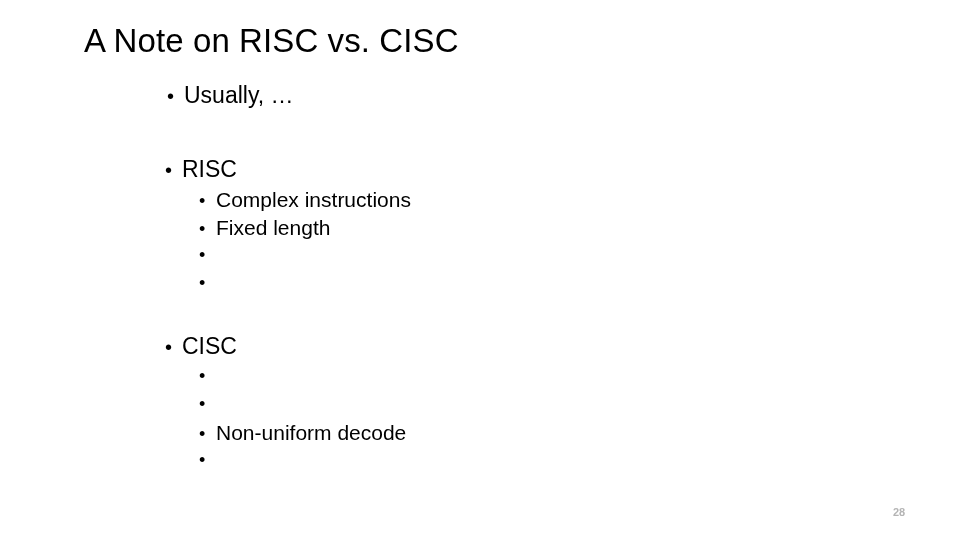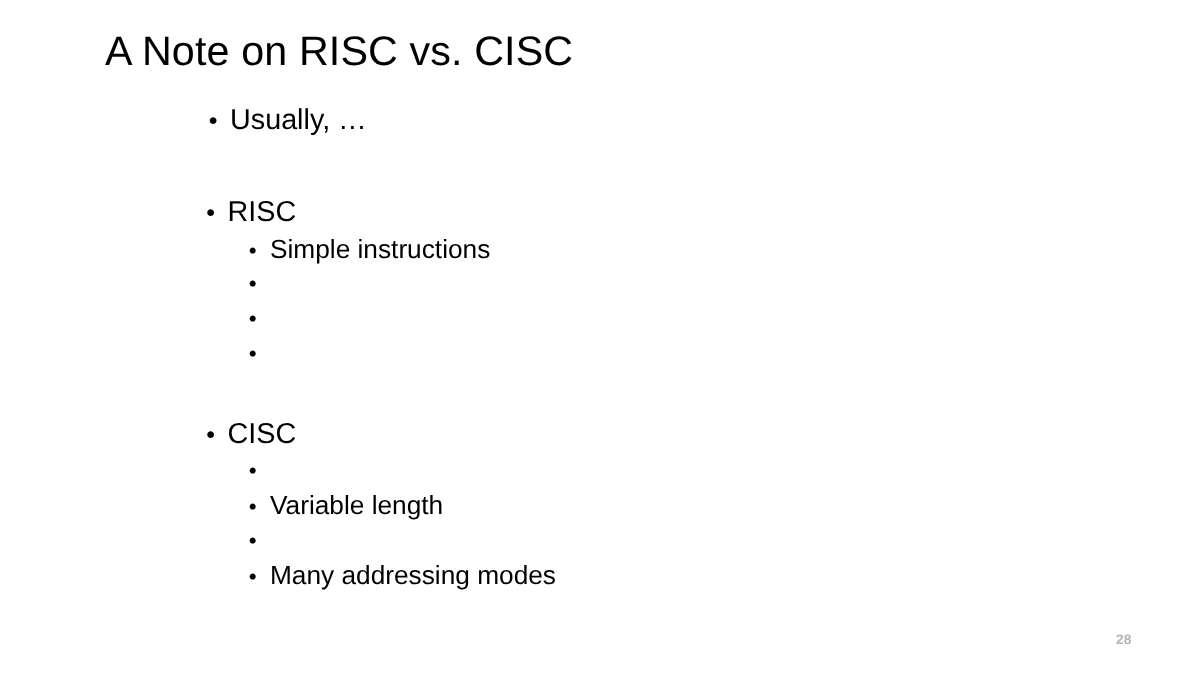--- a/index.html
+++ b/index.html
@@ -115,25 +115,26 @@
       <span class="btext">Usually, …</span>
     </div>
 
     <div class="bullet-row lvl1" style="left:147px; top:156px;">
       <span class="marker">•</span>
       <span class="btext">RISC</span>
     </div>
 
     <div class="bullet-row lvl2" style="left:181px; top:187px;">
       <span class="marker">•</span>
-      <span class="btext">Simple instructions</span>
+      <span class="btext">Complex instructions</span>
     </div>
 
     <div class="bullet-row lvl2" style="left:181px; top:215px;">
       <span class="marker">•</span>
+      <span class="btext">Fixed length</span>
     </div>
 
     <div class="bullet-row lvl2" style="left:181px; top:243px;">
       <span class="marker">•</span>
     </div>
 
     <div class="bullet-row lvl2" style="left:181px; top:271px;">
       <span class="marker">•</span>
     </div>
 
@@ -141,29 +142,28 @@
       <span class="marker">•</span>
       <span class="btext">CISC</span>
     </div>
 
     <div class="bullet-row lvl2" style="left:181px; top:364px;">
       <span class="marker">•</span>
     </div>
 
     <div class="bullet-row lvl2" style="left:181px; top:392px;">
       <span class="marker">•</span>
-      <span class="btext">Variable length</span>
     </div>
 
     <div class="bullet-row lvl2" style="left:181px; top:420px;">
       <span class="marker">•</span>
+      <span class="btext">Non-uniform decode</span>
     </div>
 
     <div class="bullet-row lvl2" style="left:181px; top:448px;">
       <span class="marker">•</span>
-      <span class="btext">Many addressing modes</span>
     </div>
 
   </div>
 
   <div id="slide-number">28</div>
 
 </div>
 
 </body></html>

